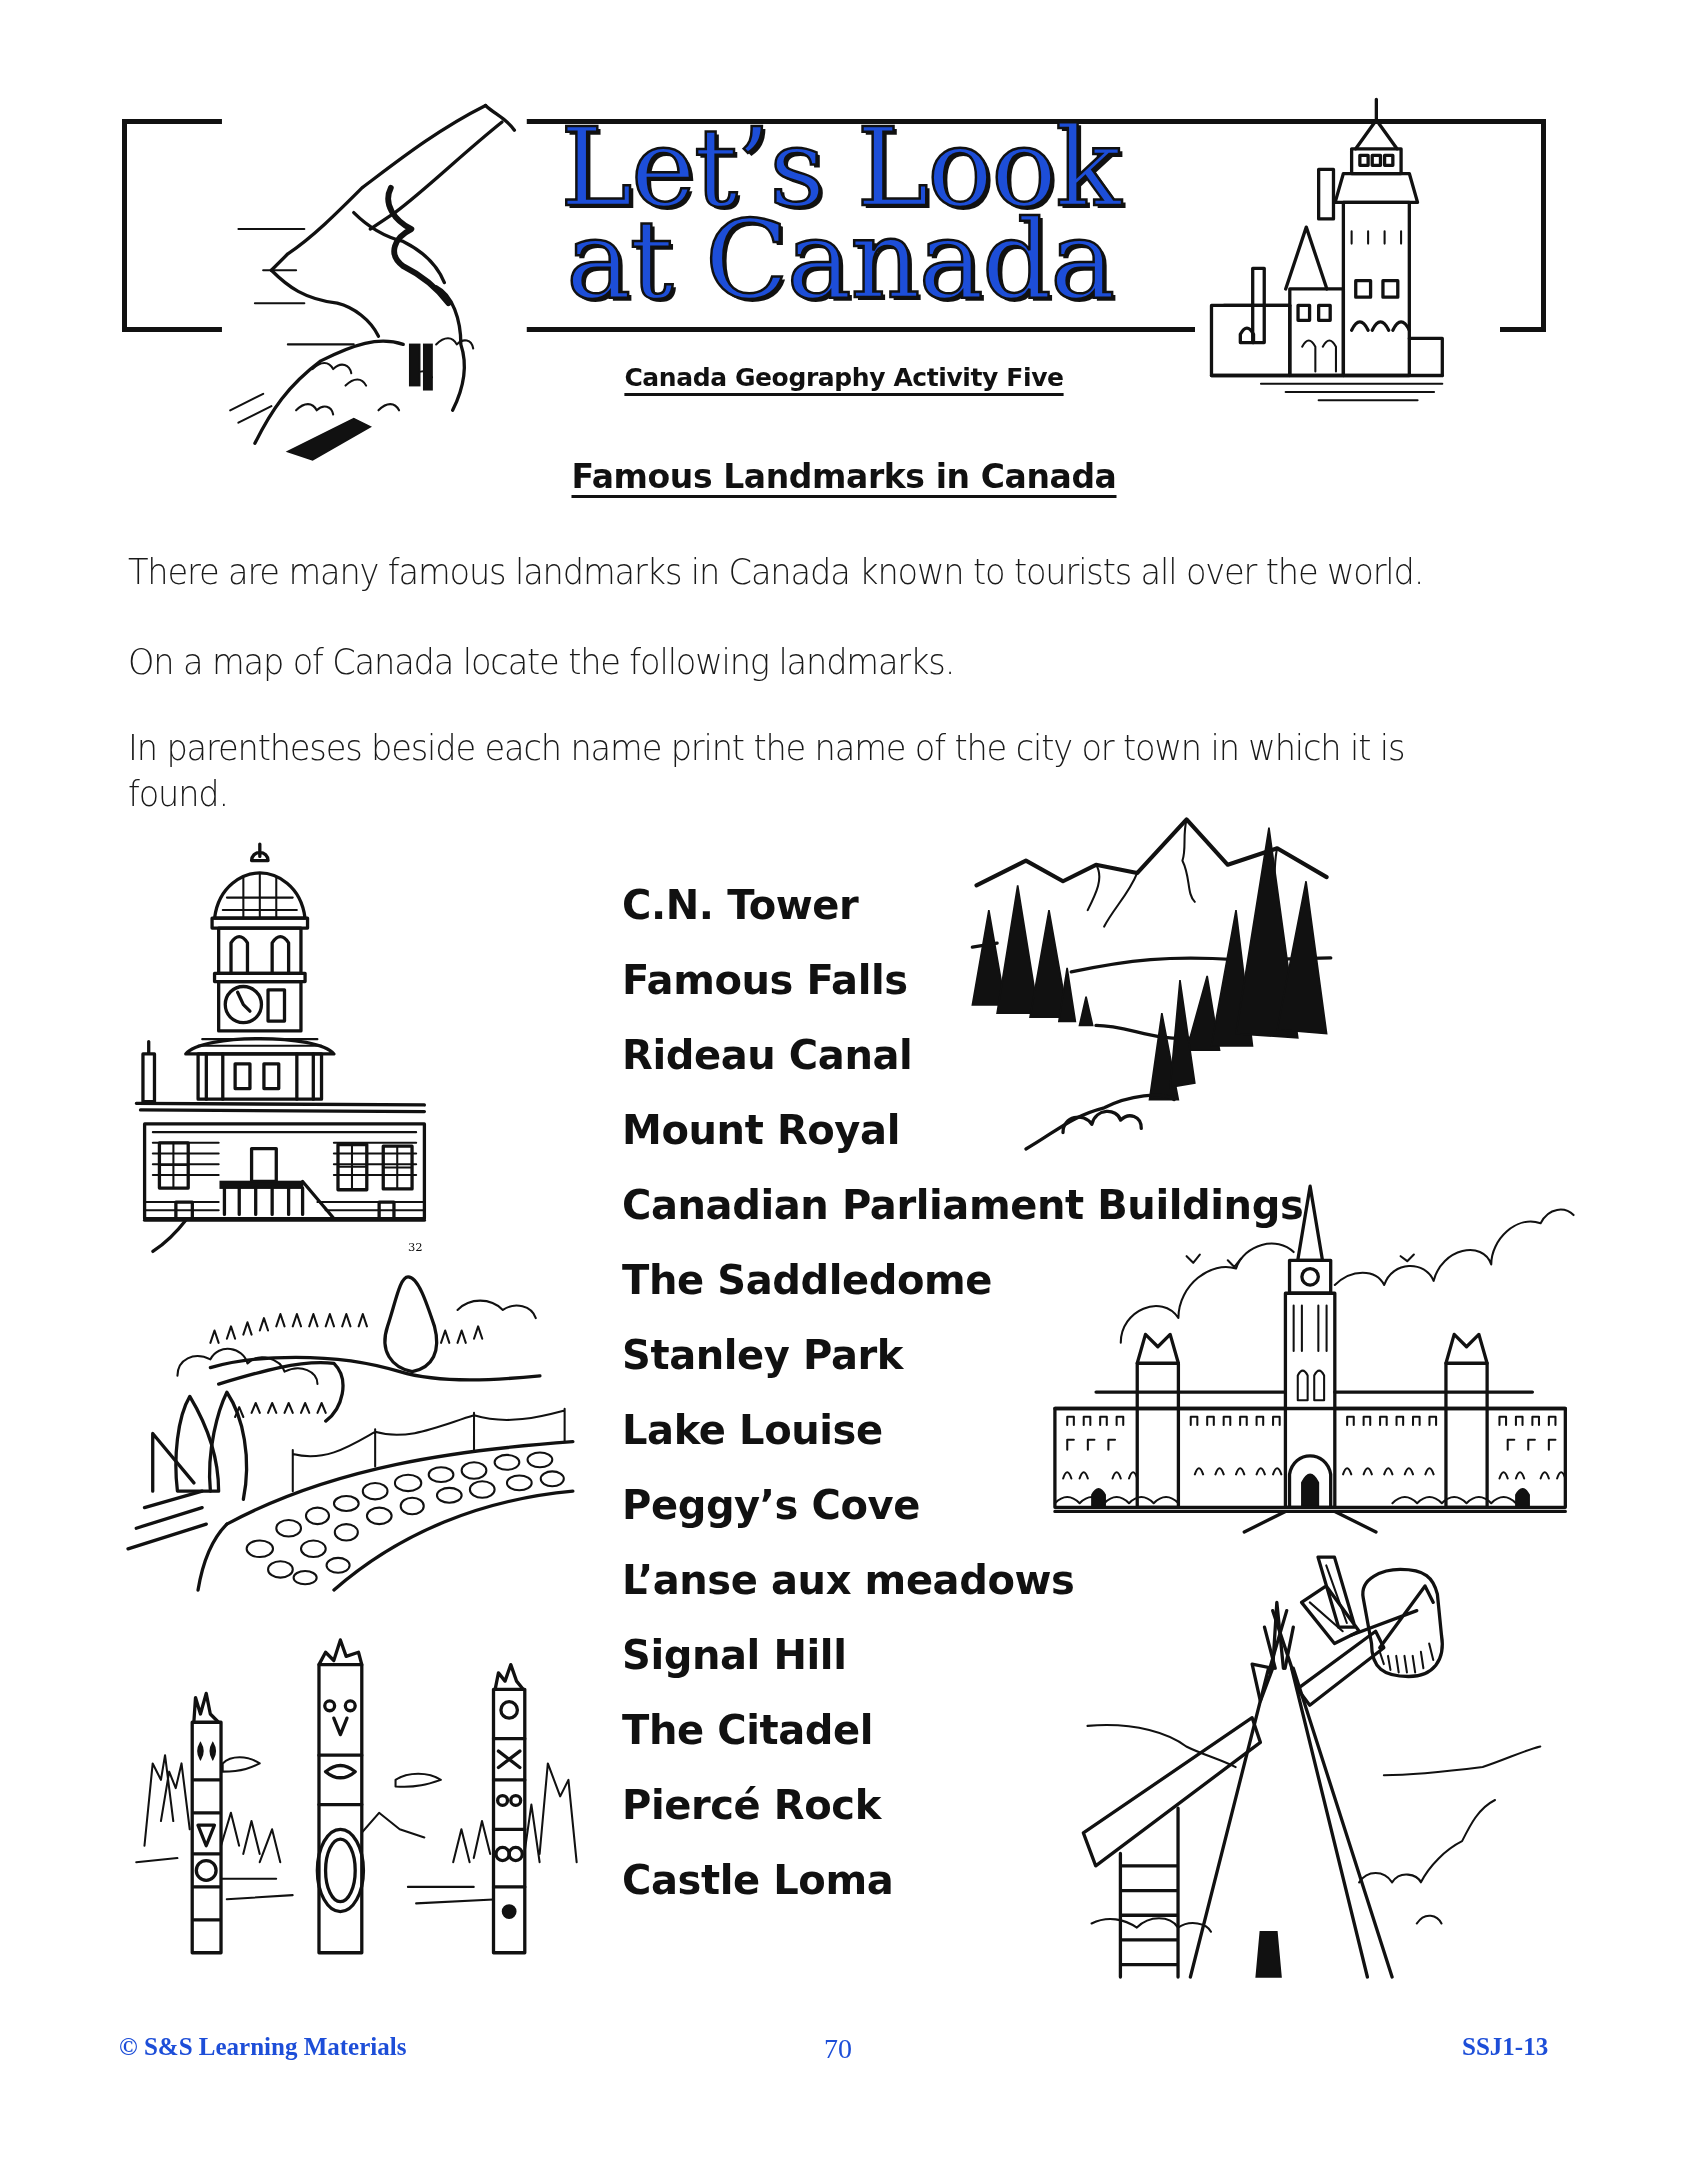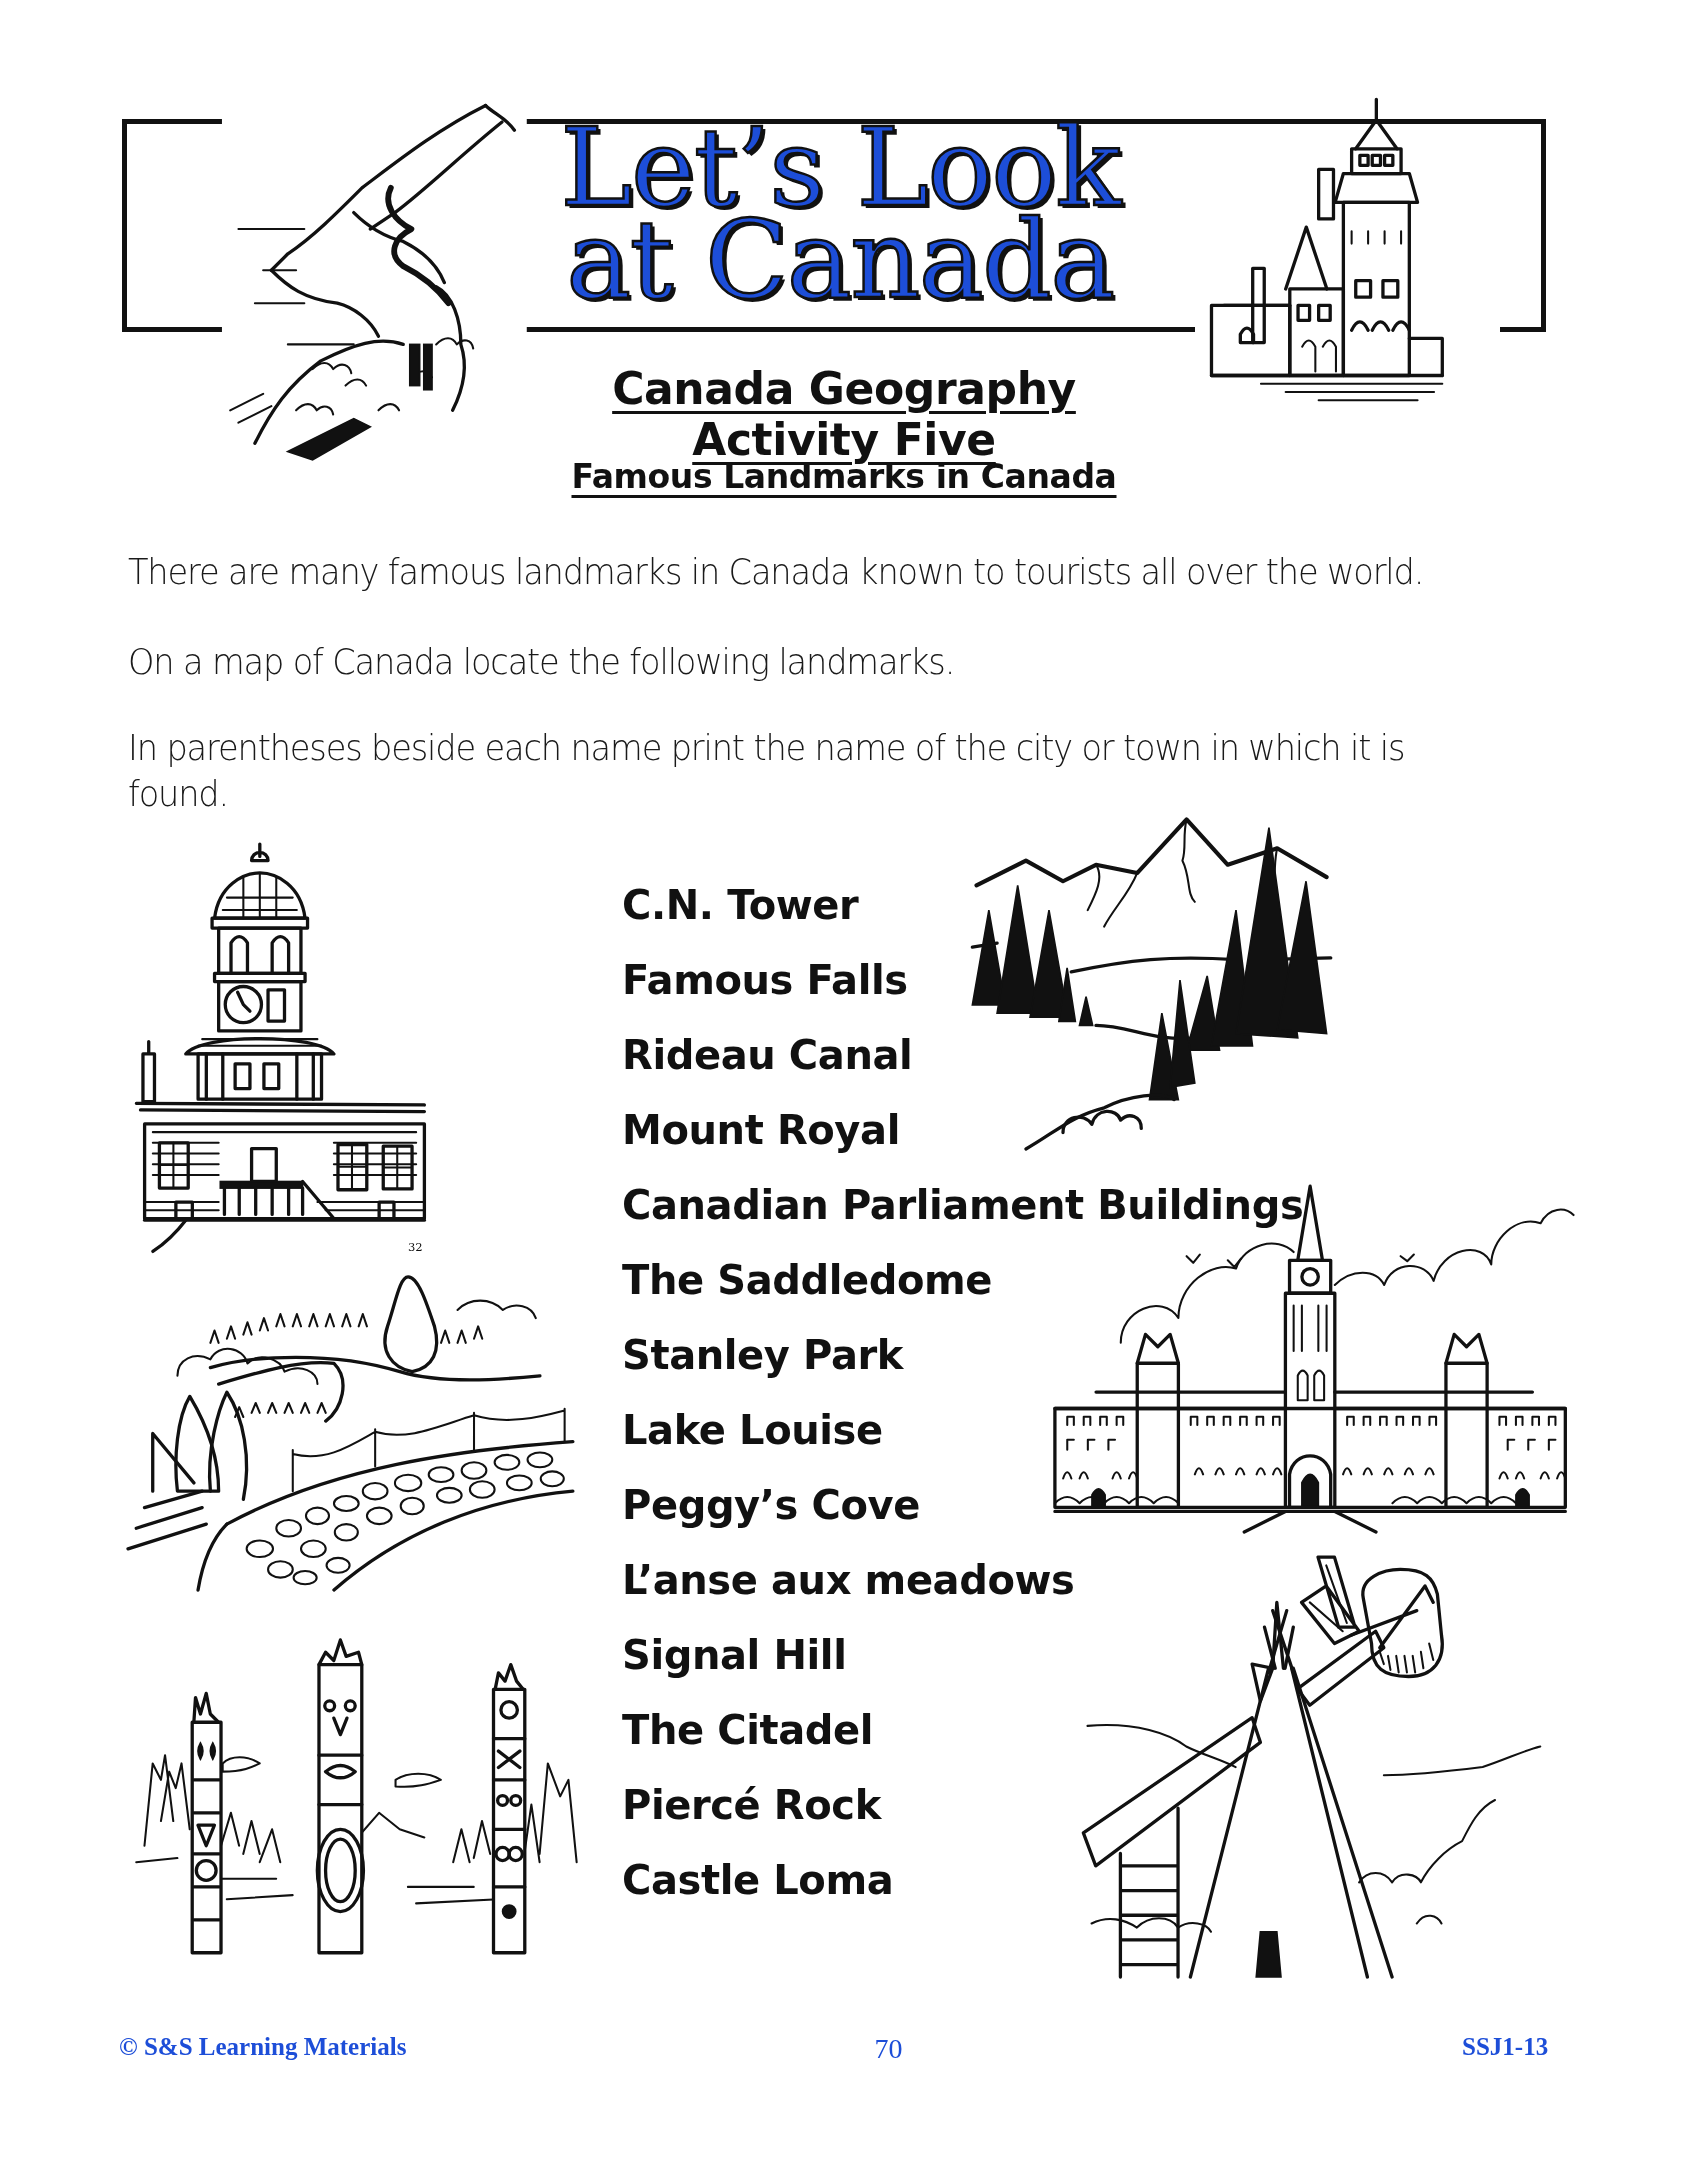--- a/index.html
+++ b/index.html
@@ -38,21 +38,21 @@
       letter-spacing: -1.6px;
       font-weight: normal;
     }
     .title-line { display: block; }
 
     .subtitle {
       position: absolute;
       left: 527px; top: 363px;
       width: 634px;
       text-align: center;
-      font-size: 44px;
+      font-size: 25px;
       font-weight: bold;
       text-decoration: underline;
       text-decoration-thickness: 2.5px;
       text-underline-offset: 6.6px;
       letter-spacing: -0.4px;
       font-family: "DejaVu Sans", sans-serif;
     }
     .section-heading {
       position: absolute;
       left: 527px; top: 457px;
@@ -102,21 +102,21 @@
 
     
     .footer {
       position: absolute;
       top: 2033px;
       font-family: "Liberation Serif", "DejaVu Serif", serif;
       font-size: 25px;
       color: #1d4ed8;
     }
     .footer-left { left: 119px; font-weight: bold; }
-    .footer-center { left: 824px; width: 41px; text-align: center; font-size: 28px; margin-left: 44px; }
+    .footer-center { left: 824px; width: 41px; font-size: 28px; }
     .footer-right { left: 1462px; font-weight: bold; }
 
     svg { position: absolute; overflow: visible; }
     .ink { fill: none; stroke: #111; stroke-width: 4; stroke-linecap: round; stroke-linejoin: round; }
     .ink-thin { fill: none; stroke: #111; stroke-width: 2.5; stroke-linecap: round; stroke-linejoin: round; }
     .ink-fill { fill: #111; stroke: #111; stroke-width: 2; }
     .paper { fill: #fff; }
   </style>
 </head>
 <body>

